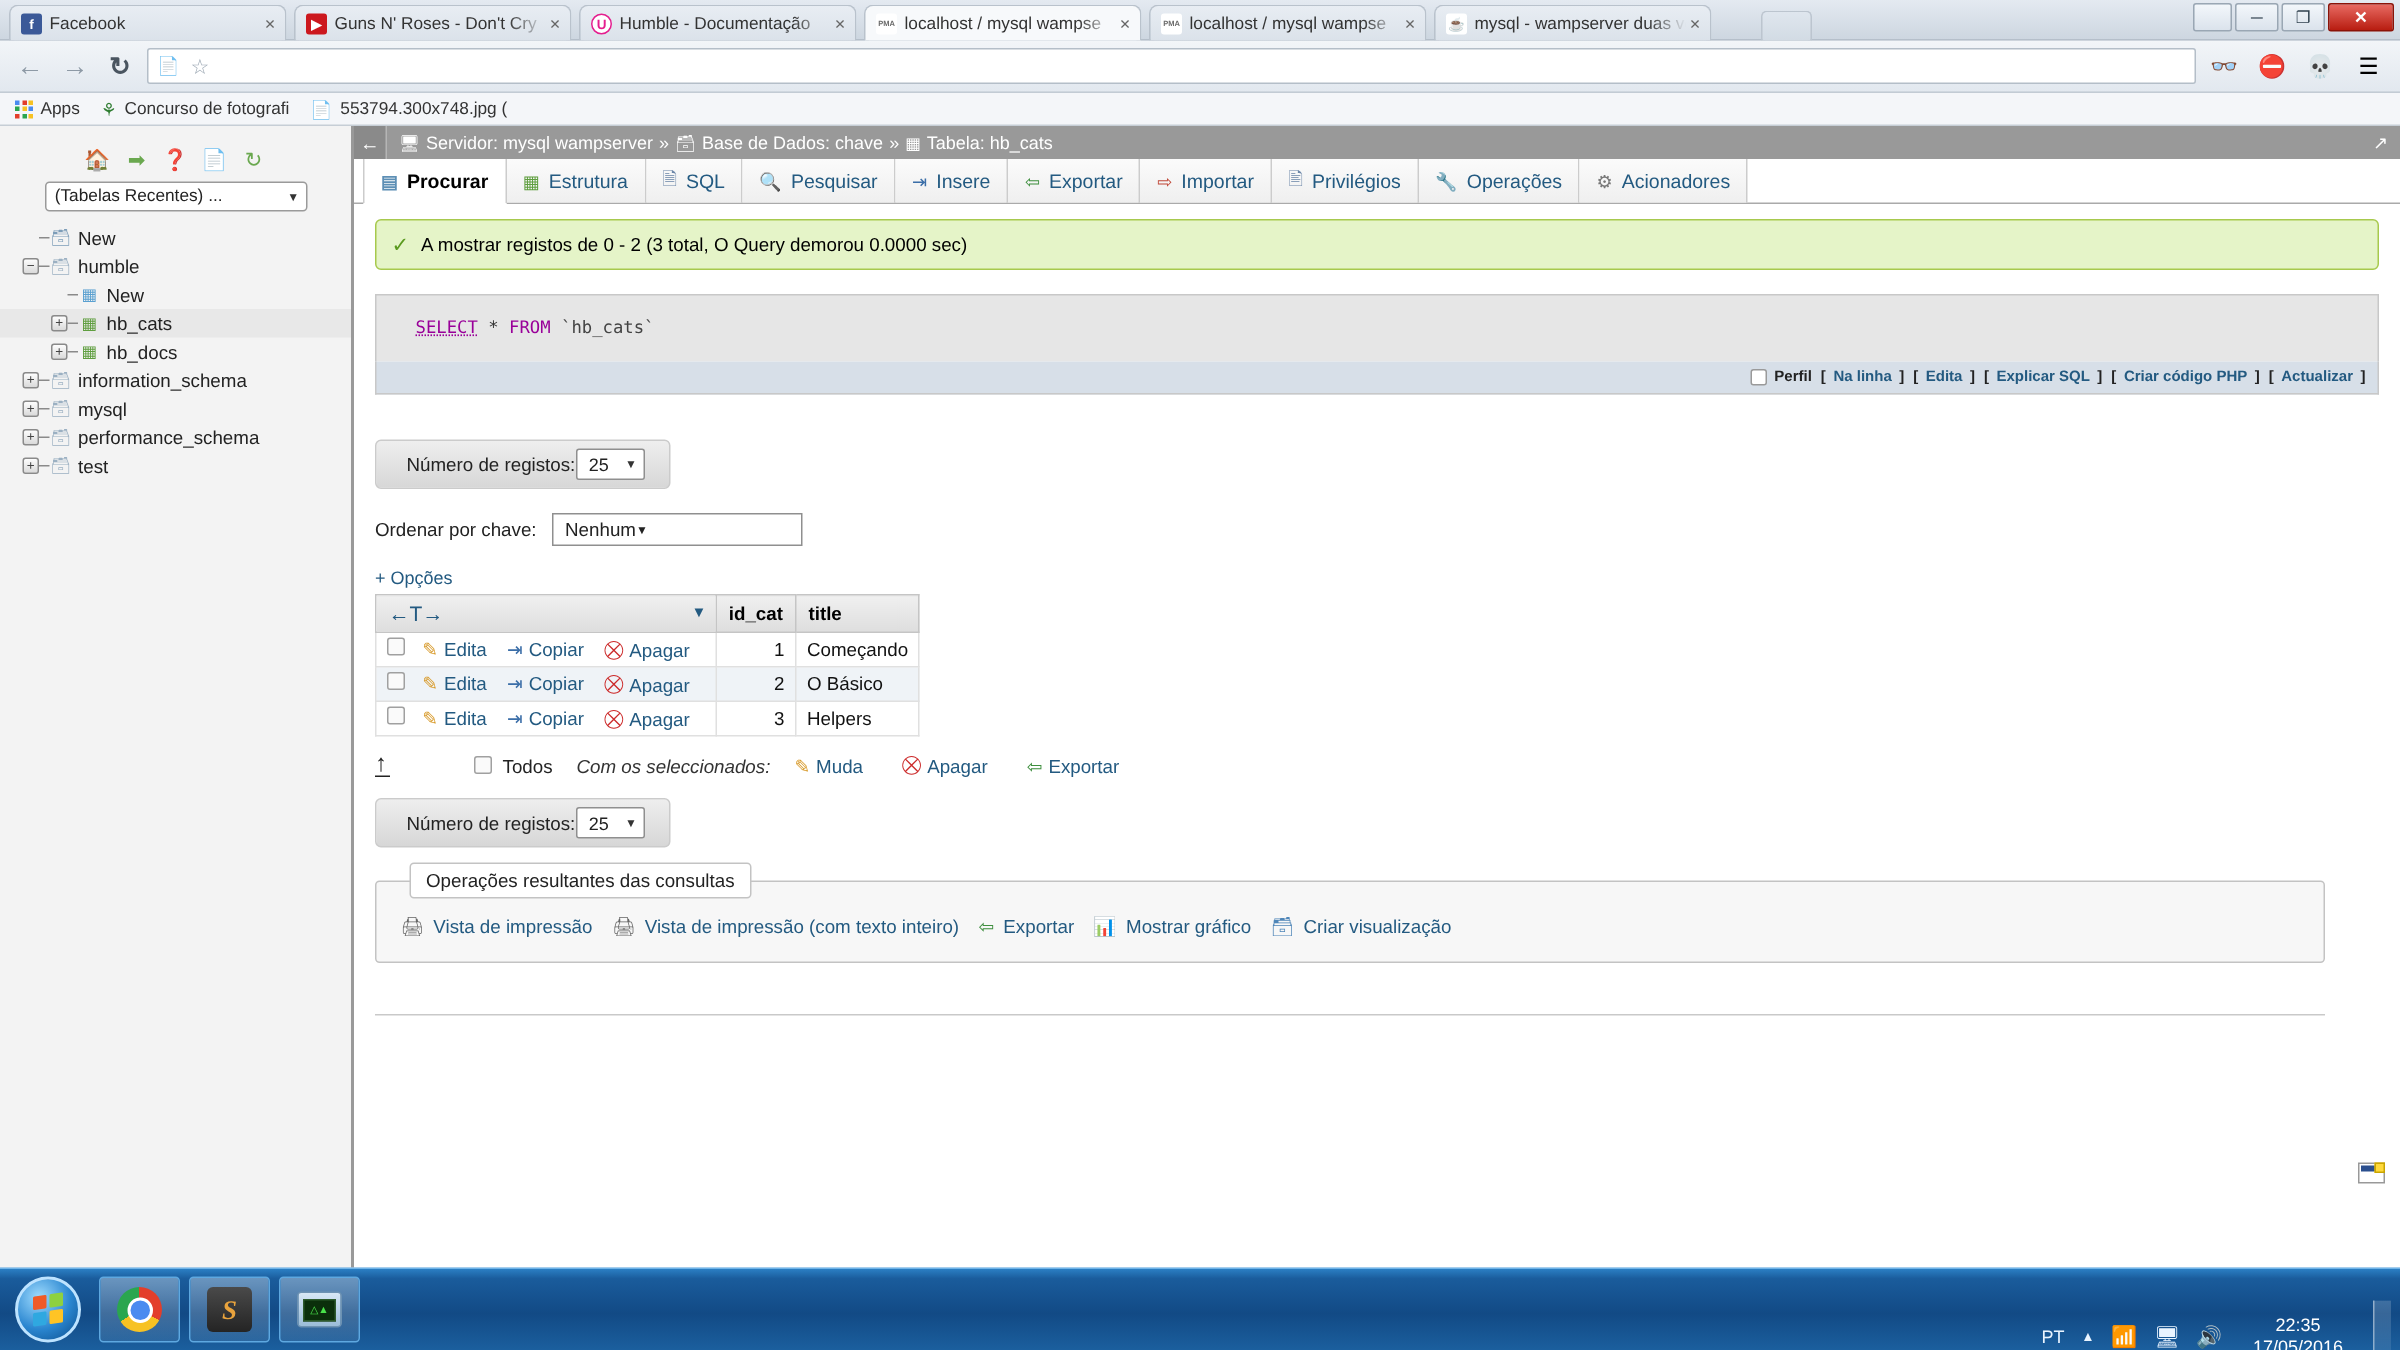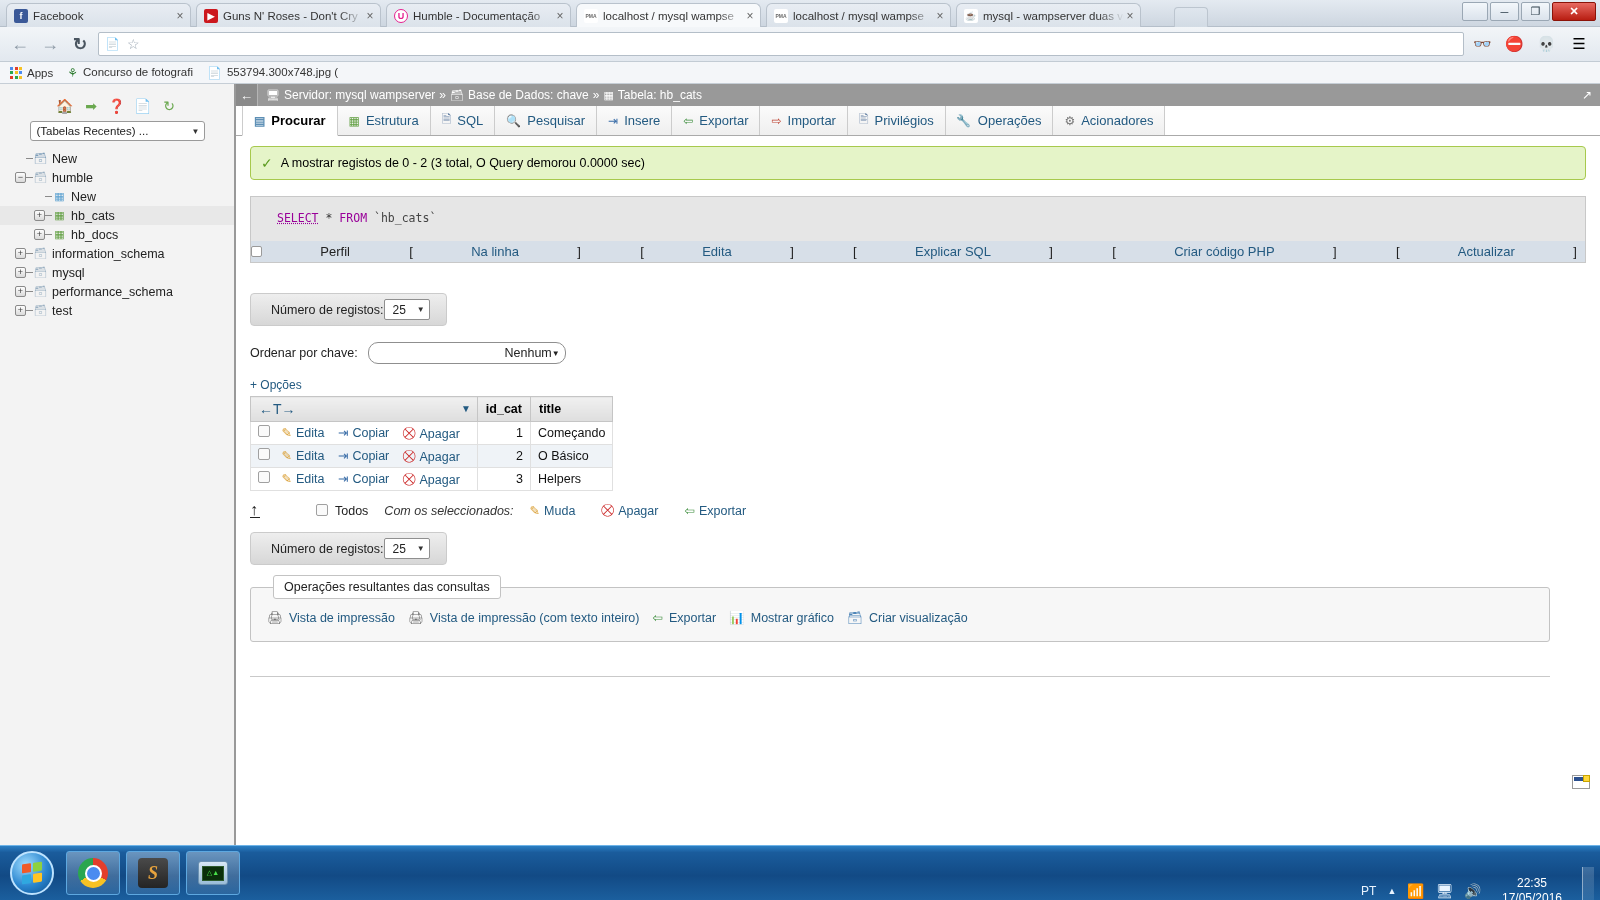--- a/index.html
+++ b/index.html
@@ -50,21 +50,21 @@
      display:flex; align-items:center; padding:0 4px; font-size:13px; color:#222; overflow:hidden;}
   .omnibox .pageicon { color:#8c98a4; margin:0 4px 0 2px; font-size:12px; }
   .omnibox .urltext { white-space:nowrap; overflow:hidden; flex:1 1 auto;}
   .omnibox .urltext .host { color:#111; }
   .omnibox .urltext .rest { color:#555; }
   .omnibox .star { color:#9aa6b2; font-size:14px; padding:0 3px;}
   .extico { width:26px; height:24px; display:flex; align-items:center; justify-content:center; font-size:15px;}
 
   .bookmarks { height:22px; display:flex; align-items:center; gap:14px; padding:0 10px;
      background:#f4f6f9; border-bottom:1px solid #c6ced6; font-size:11.5px; color:#333;}
-  .bm { display:flex; gap:5px; white-space:nowrap; }
+  .bm { display:flex; align-items:center; gap:5px; white-space:nowrap; }
   .appsgrid { display:grid; grid-template-columns:repeat(3,3px); grid-template-rows:repeat(3,3px); gap:1.5px;}
   .appsgrid i { width:3px; height:3px; display:block;}
 
   
   .page { position:absolute; left:0; top:84px; width:1600px; height:761px; background:#fff; display:flex; }
   .sidebar { width:236px; flex:0 0 236px; background:#f3f3f3; border-right:2px solid #999;
      padding-top:8px; position:relative;}
   .pma-logo { text-align:center; font-family:"Liberation Serif", serif; font-size:25px;
      font-style:italic; font-weight:bold; letter-spacing:-0.5px; }
   .pma-logo .p1 { color:#6b6b6b; }
@@ -104,34 +104,34 @@
   .notice { background:#e5f4c8; border:1px solid #a7c94d; border-radius:4px; padding:8px 10px;
      font-size:12.5px; color:#000; display:flex; align-items:center; gap:8px; height:34px;}
   .notice .chk { color:#5a9a1e; font-size:14px; }
   .sqlbox { margin-top:16px; background:#e6e6e6; border:1px solid #c8c8c8; border-bottom:none; }
   .sqlcode { padding:14px 0 16px 26px; font-family:"DejaVu Sans Mono", monospace; font-size:11.5px; }
   .sqlcode .kw { color:#990099; text-decoration:underline; text-decoration-style:dotted;}
   .sqlcode .kw2 { color:#990099; }
   .sqlcode .st { color:#333; }
   .sqlcode .tb { color:#444; }
   .sqlfoot { background:#d7dfe8; border:1px solid #c8c8c8; border-top:none; height:22px;
-     display:flex; align-items:center; justify-content:space-between; padding-right:8px; font-size:13px; color:#222;}
+     display:flex; align-items:center; justify-content:flex-end; padding-right:8px; font-size:10px; color:#222;font-weight:bold;}
   .sqlfoot .lk { color:#235a81; }
   .sqlfoot .cb { width:11px; height:11px; border:1px solid #9a9a9a; background:#fff; display:inline-block;
      margin-right:5px; vertical-align:-1px; border-radius:2px;}
 
   .numrec { margin-top:30px; display:inline-flex; align-items:center; 
      background:linear-gradient(#eeeeee,#d7d7d7); border:1px solid #cbcbcb; border-radius:4px;
      padding:5px 16px 5px 20px; font-size:12.5px; color:#222; }
   .minisel { background:#fff; border:1px solid #8f8f8f; border-radius:2px; height:21px; min-width:46px;
      display:inline-flex; align-items:center; justify-content:space-between; padding:0 4px 0 8px; font-size:12px;}
   .minisel .arr { font-size:8px; color:#333; margin-left:6px;}
   .orderby { margin-top:16px; display:flex; align-items:center; gap:10px; font-size:12.5px; color:#222;}
-  .bigsel { background:#fff; border:1px solid #8f8f8f; border-radius:10px; height:22px; width:198px;
-     display:inline-flex; align-items:center; justify-content:flex-end; padding:0 5px 0 8px; font-size:12.5px;}
+  .bigsel { background:#fff; border:1px solid #8f8f8f; border-radius:0; height:22px; width:167px;
+     display:inline-flex; align-items:center; justify-content:flex-start; padding:0 5px 0 8px; font-size:12.5px;}
   .optlink { margin-top:14px; font-size:12px; color:#235a81; }
 
   table.res { border-collapse:collapse; margin-top:4px; font-size:12.5px; }
   table.res th { background:linear-gradient(#f0f0f0,#dedede); border:1px solid #c5c5c5;
      padding:4px 8px; text-align:left; font-weight:bold; color:#000;}
   table.res th.actions { min-width:196px; position:relative; }
   table.res th .arrowsort { position:absolute; right:6px; top:6px; color:#235a81; font-size:10px;}
   table.res th .tarrows { color:#235a81; font-weight:normal; font-size:14px;}
   table.res td { border:1px solid #e0e0e0; padding:3px 7px; color:#111; }
   table.res tr.odd td { background:#fff; }

